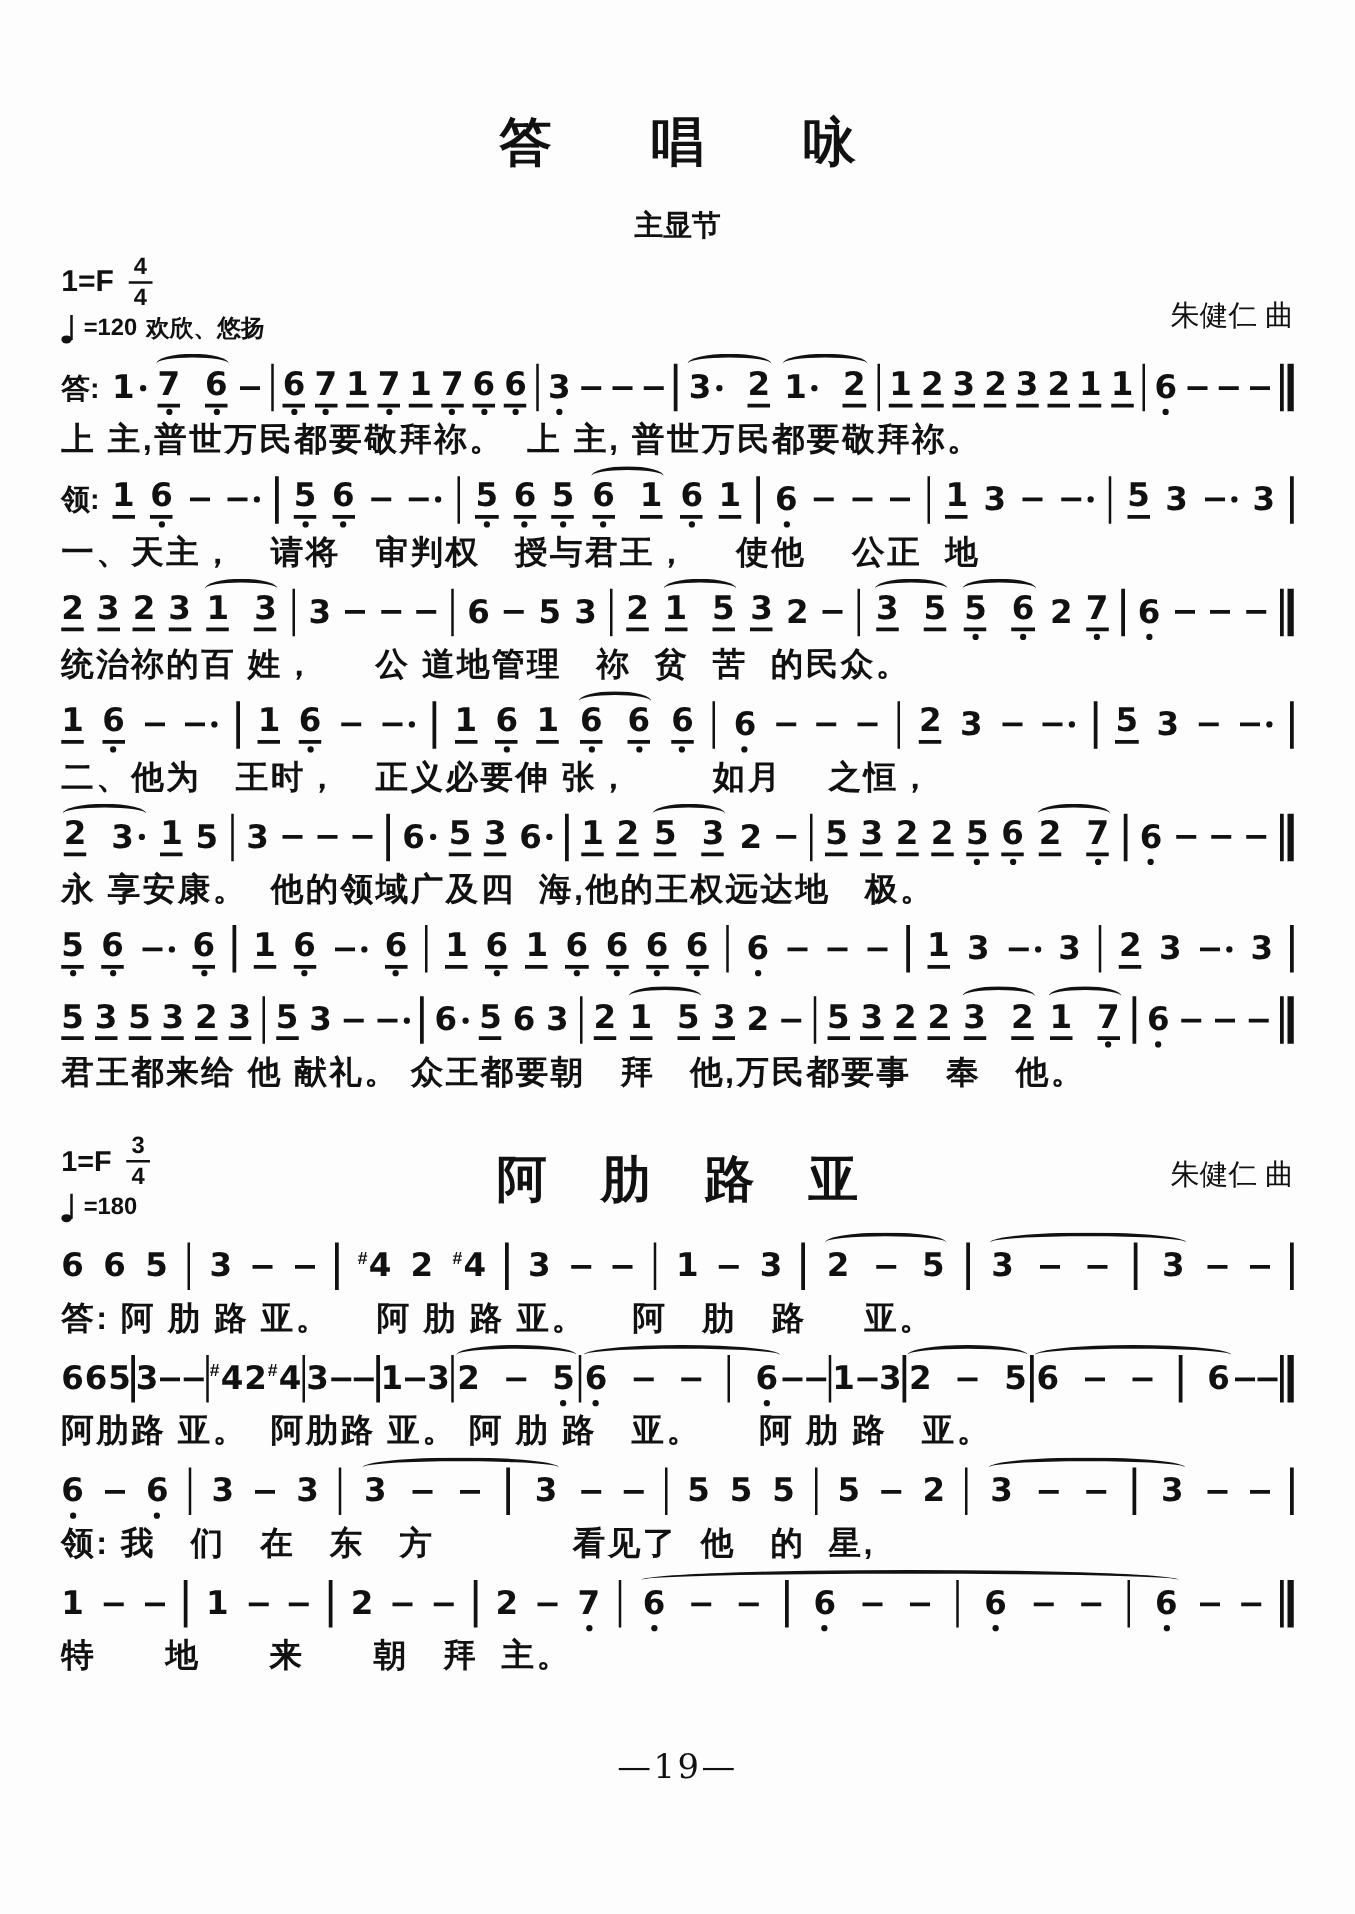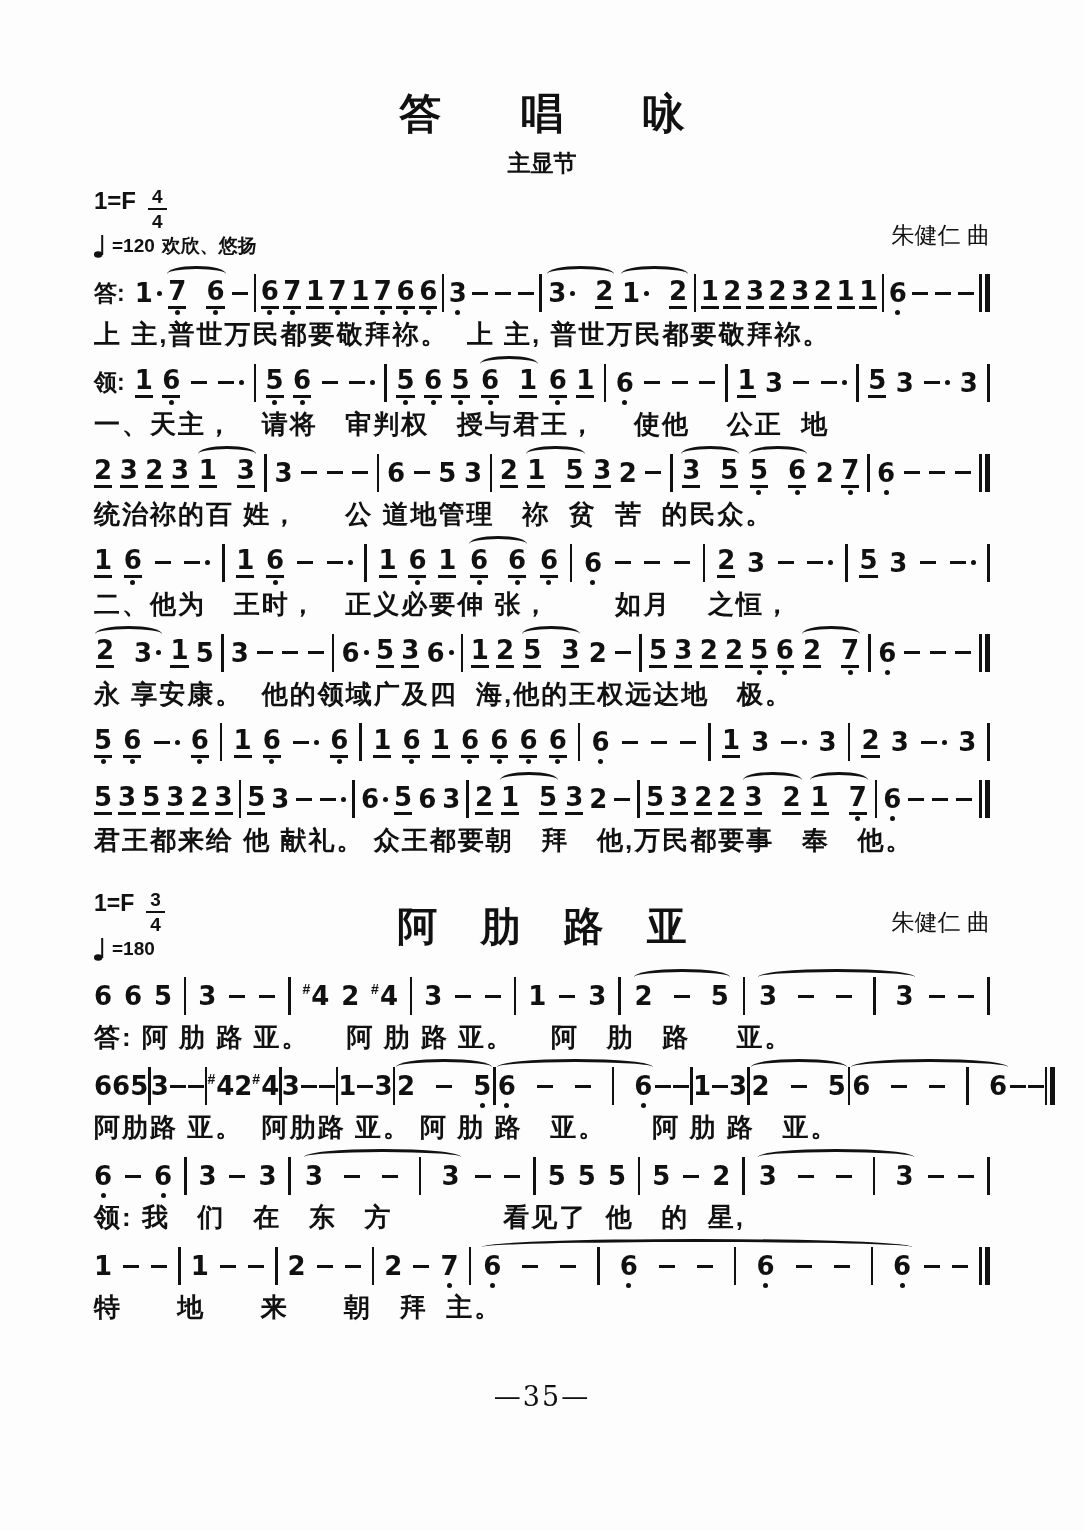--- a/index.html
+++ b/index.html
@@ -1,29 +1,29 @@
 <!DOCTYPE html>
 <html><head>
 <meta charset="utf-8">
 <style>
   html,body{margin:0;padding:0;}
   body{
     width:1084px;height:1531px;background:#fdfdfd;color:#111;
     font-family:"Liberation Sans",sans-serif;overflow:hidden;
   }
-  .sheet{padding:86px 94px 0;box-sizing:border-box;}
+  .sheet{padding:86px 49px 0;box-sizing:border-box;}
 
   
   .title1{margin:0;text-align:center;font-size:42px;font-weight:bold;
     letter-spacing:34px;text-indent:34px;white-space:pre;}
   .title2{margin:0;text-align:center;font-size:40px;font-weight:bold;
     letter-spacing:16px;text-indent:16px;white-space:pre;}
-  .subtitle{text-align:center;font-size:23px;font-weight:bold;margin-top:6px;}
+  .subtitle{text-align:center;font-size:23px;font-weight:bold;margin-top:23px;}
   .meta{display:grid;grid-template-columns:1fr auto;align-items:end;margin-top:8px;}
-  .keyrow{display:flex;align-items:flex-start;font-size:24px;font-weight:bold;}
+  .keyrow{display:flex;align-items:center;font-size:24px;font-weight:bold;}
   .frac{display:inline-flex;flex-direction:column;align-items:center;
     margin-left:12px;font-size:19px;font-weight:bold;line-height:1;}
   .frac .ftop{border-bottom:2px solid #111;padding:0 4px 2px;}
   .frac .fbot{padding-top:2px;}
   .temporow{display:flex;align-items:center;gap:7px;font-size:19px;font-weight:bold;margin-top:2px;}
   .composer{font-size:23px;font-weight:normal;padding-bottom:8px;text-align:right;}
   .header2{display:grid;grid-template-columns:1fr auto 1fr;align-items:center;margin-top:34px;}
   .h2left .keyrow{font-size:23px;}
   .h2right{text-align:right;}
 
@@ -2648,14 +2648,14 @@
             <span class="finalbar">
               <span class="fb1"></span>
               <span class="fb2"></span>
             </span>
           </div>
         </div>
         <div class="lyrics">特      地      来      朝   拜  主。</div>
       </div>
     </div>
 
-  <div class="pagenum">—35—</div>
+  <div class="pagenum">—19—</div>
 </div>
 
 </body></html>

